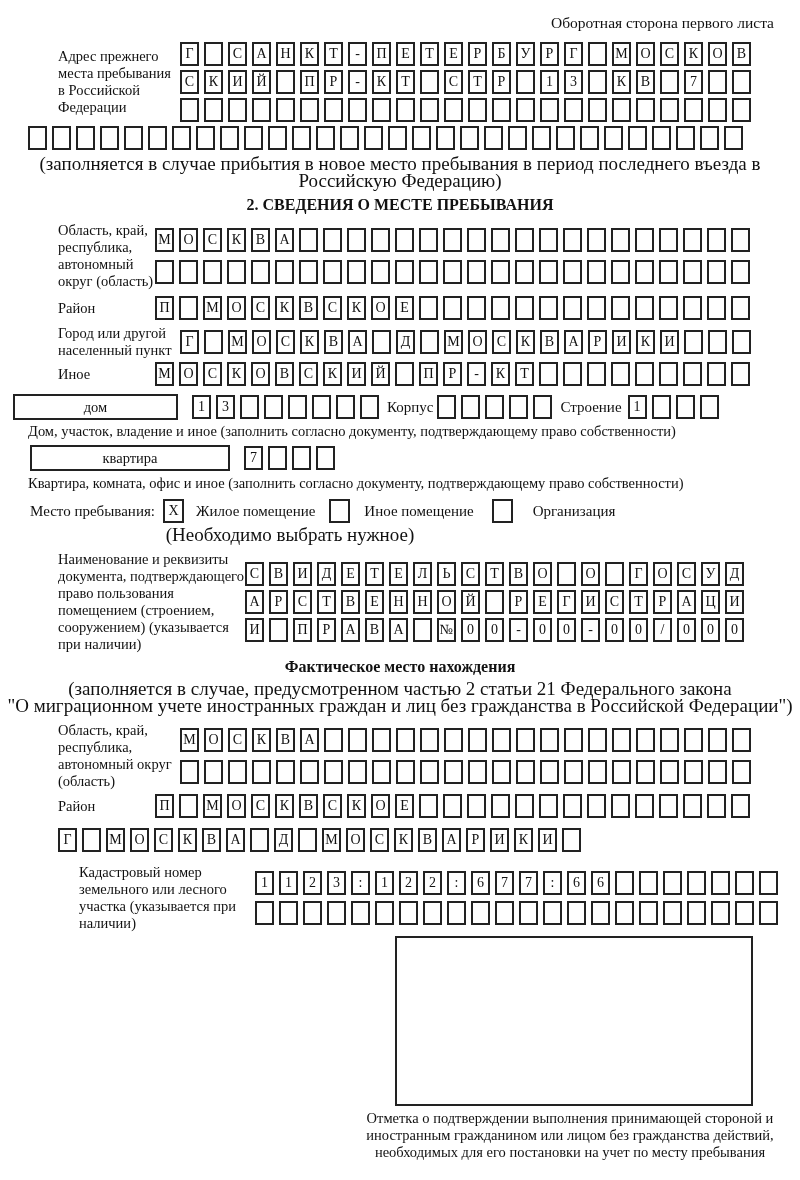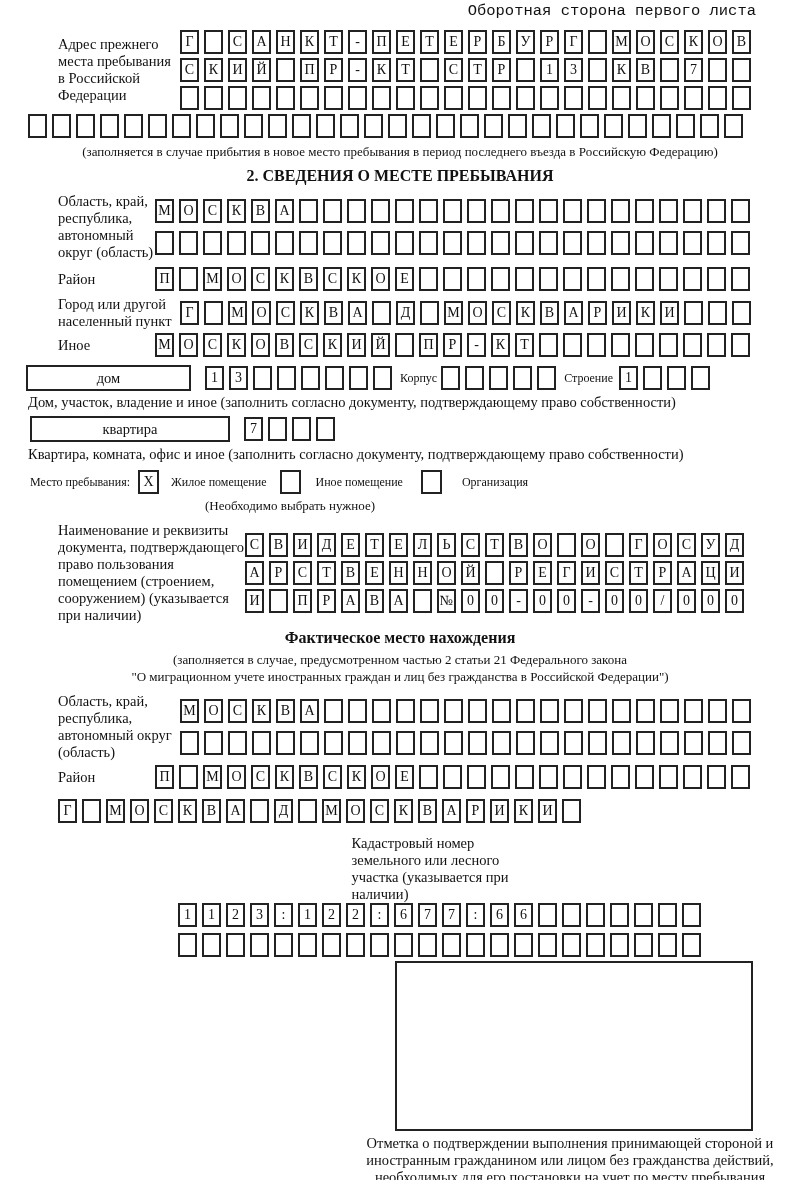--- a/index.html
+++ b/index.html
@@ -1,29 +1,29 @@
 <!DOCTYPE html>
 <html><head>
 <meta charset="utf-8">
 <style>
   html,body{margin:0;padding:0;background:#fff;}
   body{width:800px;height:1180px;position:relative;overflow:hidden;
        font-family:"Liberation Serif","DejaVu Serif",serif;color:#111;}
-  .hdr-note{margin-top:2px;padding-right:44px;text-align:right;font-size:15.5px;font-family:Liberation Mono, monospace;}
+  .hdr-note{margin-top:14px;padding-right:26px;text-align:right;font-size:15.5px;}
   .frow{display:flex;align-items:center;}
   .label{font-size:14.5px;line-height:17px;flex:none;}
   .boxes{display:flex;gap:5px;flex:none;}
   .stack{display:flex;flex-direction:column;gap:4px;}
   .cb{width:19px;height:24px;flex:none;border:2px solid #222;box-sizing:border-box;
       display:flex;align-items:center;justify-content:center;font-size:14px;background:#fff;}
-  .caption{font-size:13px;text-align:center;line-height:17px;}
+  .caption{font-size:19px;text-align:center;line-height:17px;}
   .h-bold{font-weight:bold;text-align:center;font-size:16px;line-height:19px;font-family:Liberation Serif, serif;}
   .wide-box{border:2px solid #222;height:26px;box-sizing:border-box;flex:none;
             display:flex;align-items:center;justify-content:center;font-size:14.5px;}
-  .inline-lbl{font-size:12px;line-height:26px;flex:none;text-align:right;}
+  .inline-lbl{font-size:15px;line-height:26px;flex:none;text-align:right;}
   .chk{width:21px;height:24px;flex:none;border:2px solid #222;box-sizing:border-box;
        display:flex;align-items:center;justify-content:center;font-size:14px;}
   .left-cap{font-size:14.5px;line-height:17px;margin-left:28px;}
   .stamp{margin:4px 0 0 395px;width:358px;height:170px;border:2px solid #222;box-sizing:border-box;}
   .stamp-cap{margin:4px 0 0 360px;width:420px;text-align:center;font-size:14.5px;line-height:17px;}
 </style>
 </head>
 <body>
 
 <div class="hdr-note">Оборотная сторона первого листа</div>
@@ -292,21 +292,21 @@
       <span class="cb"></span>
       <span class="cb"></span>
       <span class="cb"></span>
       <span class="cb"></span>
       <span class="cb"></span>
       <span class="cb"></span>
       <span class="cb"></span>
     </div>
 </div>
 
-<div class="frow" style="margin:8px 0 0 26px;align-items:center;">
+<div class="frow" style="margin:8px 0 0 13px;align-items:center;">
   <div class="wide-box" style="width:165px;">дом</div>
   <div class="boxes" style="margin-left:14px;">
       <span class="cb">1</span>
       <span class="cb">3</span>
       <span class="cb"></span>
       <span class="cb"></span>
       <span class="cb"></span>
       <span class="cb"></span>
       <span class="cb"></span>
       <span class="cb"></span>
@@ -539,21 +539,21 @@
       <span class="cb">В</span>
       <span class="cb">А</span>
       <span class="cb">Р</span>
       <span class="cb">И</span>
       <span class="cb">К</span>
       <span class="cb">И</span>
       <span class="cb"></span>
     </div>
 </div>
 
-<div class="frow" style="margin:6px 0 0 79px;min-height:68px;flex-direction:column;">
+<div class="frow" style="margin:6px 0 0 79px;min-height:68px;">
   <div class="label" style="width:176px;">Кадастровый номер земельного или лесного участка (указывается при наличии)</div>
   <div class="stack" style="gap:6px;">
     <div class="boxes">
         <span class="cb">1</span>
         <span class="cb">1</span>
         <span class="cb">2</span>
         <span class="cb">3</span>
         <span class="cb">:</span>
         <span class="cb">1</span>
         <span class="cb">2</span>

